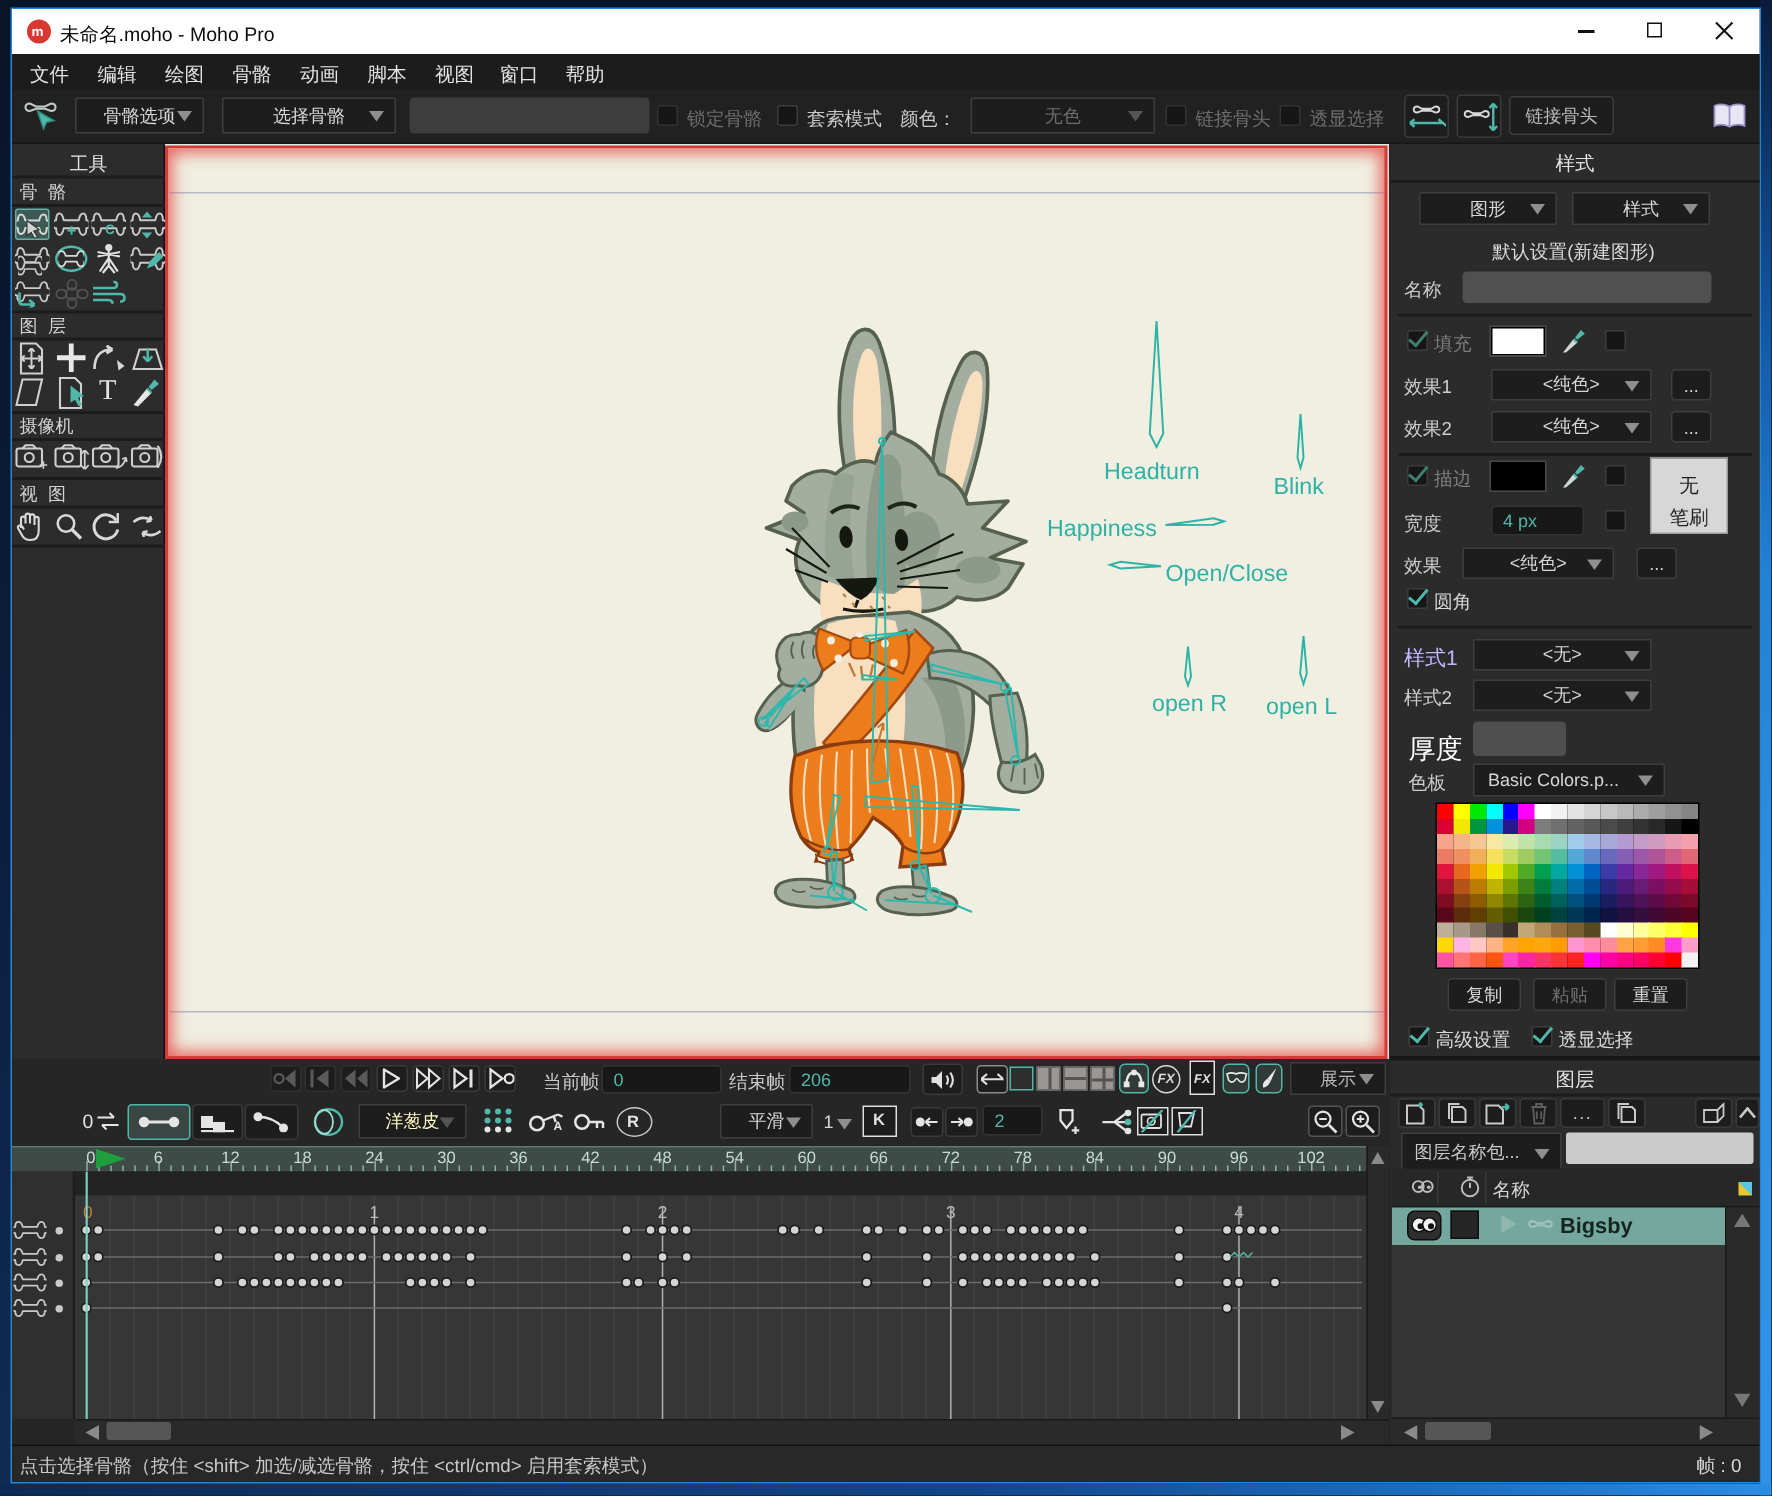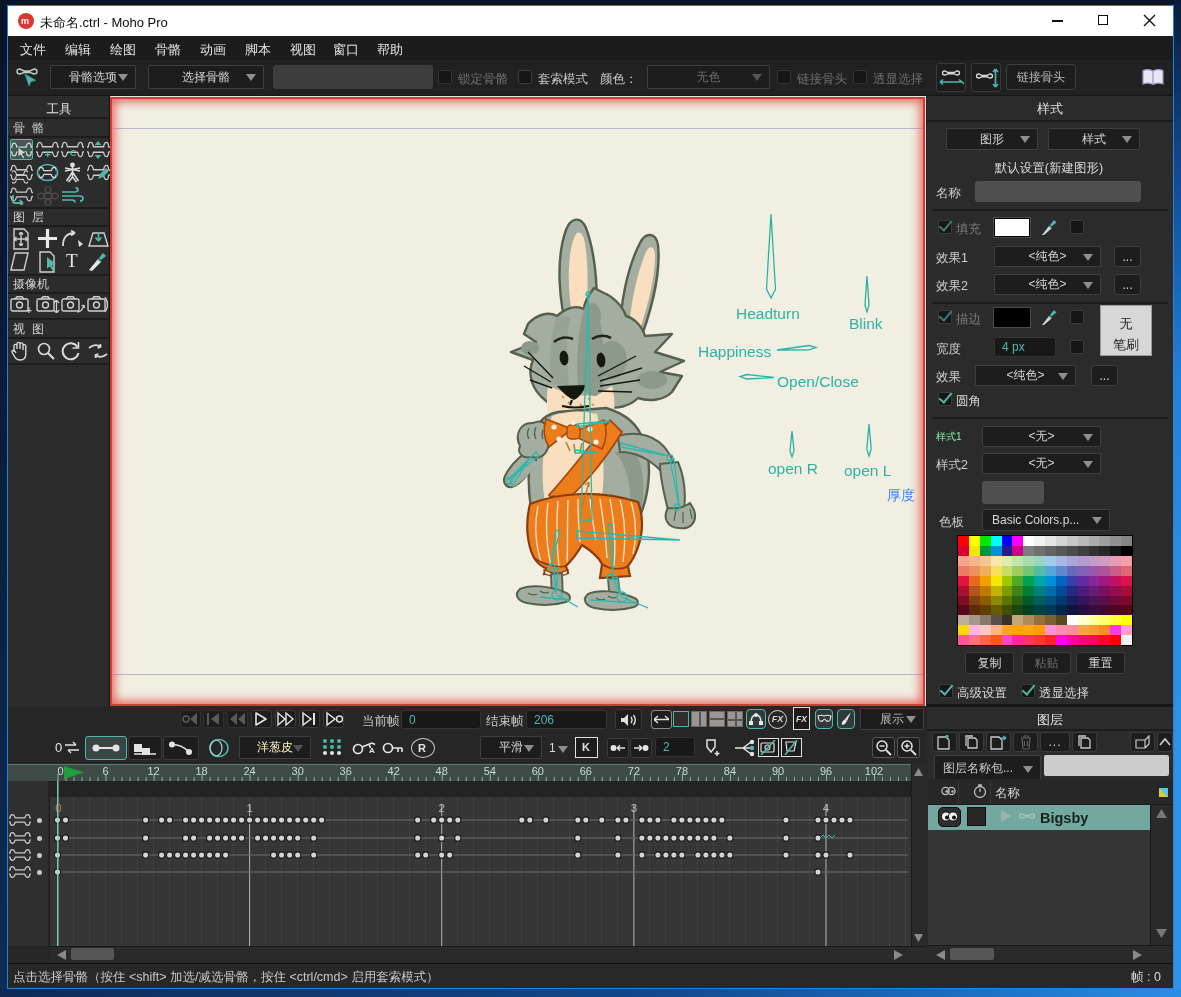--- a/index.html
+++ b/index.html
@@ -19,21 +19,21 @@
 
 <div class="abs" style="left:0;top:0;width:1181px;height:997px;background:linear-gradient(180deg,#081427 0%,#0b1f3e 55%,#0f2c55 100%)"></div>
 <div class="abs" style="left:1173px;top:0;width:8px;height:997px;background:linear-gradient(180deg,#0a1c3a 0%,#12529c 20%,#2280d6 38%,#2e8ee2 60%,#2f92e8 100%)"></div>
 <div class="abs" style="left:0;top:989px;width:1181px;height:8px;background:linear-gradient(90deg,#0d2a56 0%,#12478c 55%,#1e74c8 85%,#2b8de2 100%)"></div>
 
 <div class="abs" style="left:7px;top:5px;width:1167px;height:984px;border:1px solid #2483d5;background:#262626"></div>
 
 <div class="abs" style="left:8px;top:6px;width:1165px;height:30px;background:#fff"></div>
 <div class="abs" style="left:18px;top:13px;width:16px;height:16px;border-radius:50%;background:#d93831"></div>
 <div class="txt" style="left:21px;top:16px;color:#fff;font-size:9px;font-weight:bold;letter-spacing:-1px">m</div>
-<div class="txt" style="left:40px;top:14px;color:#0c0c0c;font-size:13px">未命名.ctrl - Moho Pro</div>
+<div class="txt" style="left:40px;top:14px;color:#0c0c0c;font-size:13px">未命名.moho - Moho Pro</div>
 <div class="abs" style="left:1052px;top:20px;width:11px;height:1.6px;background:#111"></div>
 <div class="abs" style="left:1098px;top:15px;width:10px;height:10px;border:1.4px solid #111"></div>
 <svg class="abs" style="left:1143px;top:14px" width="13" height="13">
     <path d="M1,1 L12,12 M12,1 L1,12" stroke="#111" stroke-width="1.4"></path>
   </svg>
 
 <div class="abs" style="left:8px;top:36px;width:1165px;height:24px;background:#1c1c1c"></div>
 <div class="txt" style="left:20px;top:41px;color:#e3e3e3;font-size:13px">文件</div>
 <div class="txt" style="left:65px;top:41px;color:#e3e3e3;font-size:13px">编辑</div>
 <div class="txt" style="left:110px;top:41px;color:#e3e3e3;font-size:13px">绘图</div>
@@ -412,25 +412,25 @@
 <div class="abs" style="left:1100px;top:305px;width:52px;height:51px;background:#d7d7d7;border:1px solid #9a9a9a;color:#1e1e1e;font-size:13px;text-align:center;line-height:1.65;padding-top:7px">无<br>笔刷</div>
 <div class="txt" style="left:936px;top:341px;color:#cdcdcd;font-size:12.5px">宽度</div>
 <div class="inp" style="left:994px;top:337px;width:62px;height:20px">4 px</div>
 <div class="cb" style="left:1070px;top:340px"></div>
 <div class="txt" style="left:936px;top:369px;color:#cdcdcd;font-size:12.5px">效果</div>
 <div class="dd" style="left:975px;top:365px;width:101px;height:21px">&lt;纯色&gt;<span class="car"></span></div>
 <div class="btn" style="left:1091px;top:365px;width:27px;height:21px">...</div>
 <div class="cb ck" style="left:938px;top:392px"></div>
 <div class="txt" style="left:956px;top:393px;color:#d8d8d8;font-size:12.5px">圆角</div>
 <div class="sep" style="left:932px;top:417px;width:236px"></div>
-<div class="txt" style="left:936px;top:430px;color:#86efac;font-size:10px">样式1</div>
+<div class="txt" style="left:936px;top:430px;color:#c4b5fd;font-size:14px">样式1</div>
 <div class="dd" style="left:982px;top:426px;width:119px;height:21px">&lt;无&gt;<span class="car"></span></div>
 <div class="txt" style="left:936px;top:457px;color:#cdcdcd;font-size:12.5px">样式2</div>
 <div class="dd" style="left:982px;top:453px;width:119px;height:21px">&lt;无&gt;<span class="car"></span></div>
-<div class="txt" style="left:887px;top:487px;color:#3b82f6;font-size:14px">厚度</div>
+<div class="txt" style="left:939px;top:487px;color:#ffffff;font-size:18px">厚度</div>
 <div class="abs" style="left:982px;top:481px;width:62px;height:23px;background:#4f4f4f;border-radius:3px"></div>
 <div class="txt" style="left:939px;top:514px;color:#cdcdcd;font-size:12.5px">色板</div>
 <div class="dd" style="left:982px;top:509px;width:128px;height:22px;justify-content:flex-start;padding-left:9px">Basic Colors.p...<span class="car"></span></div>
 <div class="abs" style="left:957px;top:535px;width:176px;height:111px;background:#000;padding:1px"></div>
 <div class="abs" style="left:958.0px;top:536.0px;width:11.4px;height:10.4px;background:#ff0000"></div>
 <div class="abs" style="left:968.9px;top:536.0px;width:11.4px;height:10.4px;background:#ffff00"></div>
 <div class="abs" style="left:979.8px;top:536.0px;width:11.4px;height:10.4px;background:#00e800"></div>
 <div class="abs" style="left:990.6px;top:536.0px;width:11.4px;height:10.4px;background:#00ffff"></div>
 <div class="abs" style="left:1001.5px;top:536.0px;width:11.4px;height:10.4px;background:#0000ff"></div>
 <div class="abs" style="left:1012.4px;top:536.0px;width:11.4px;height:10.4px;background:#ff00ff"></div>

